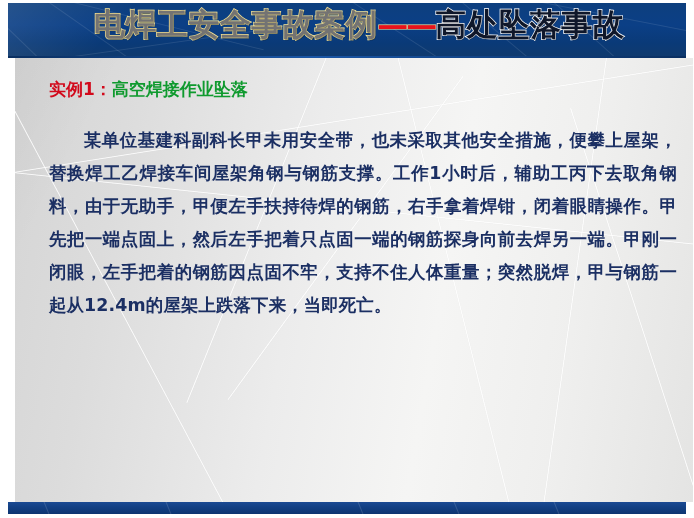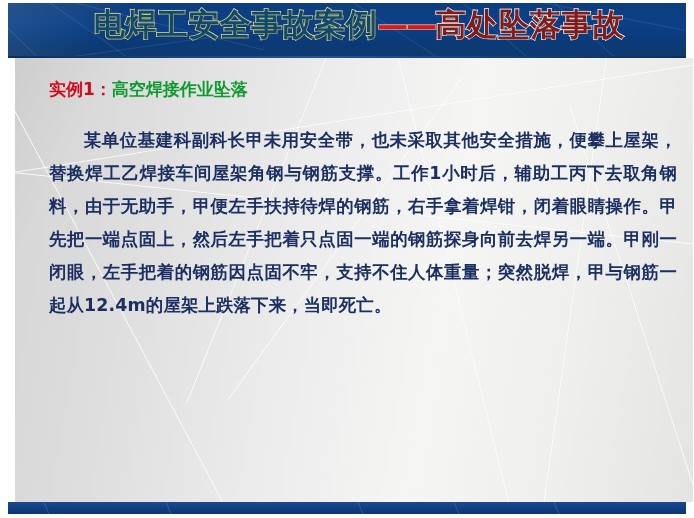--- a/index.html
+++ b/index.html
@@ -89,36 +89,36 @@
     left: 0; right: 0;
     top: 4px;
     text-align: center;
     white-space: nowrap;
     font-size: 31px;
     font-weight: bold;
     letter-spacing: 0.5px;
     font-family: "DejaVu Sans", "Liberation Sans", sans-serif;
   }
   #header-title .seg-red {
-    color: #0c4a6e;
+    color: #737373;
     -webkit-text-stroke: 1.4px #f3e39a;
     paint-order: stroke fill;
     text-shadow:
       0 0 1px #f0d97f,
       1px 1px 0 rgba(0,0,0,0.35);
     padding-left: 24px;
   }
   #header-title .seg-dash {
     color: #e8131a;
     -webkit-text-stroke: 1.2px #f3e39a;
     paint-order: stroke fill;
     letter-spacing: -2px;
   }
   #header-title .seg-blue {
-    color: #7f1d1d;
+    color: #0f172a;
     -webkit-text-stroke: 1.4px #ffffff;
     paint-order: stroke fill;
     text-shadow:
       0 0 1px #ffffff,
       1px 1px 0 rgba(0,0,0,0.25);
   }
 
   
   #body-wrap {
     position: absolute;

